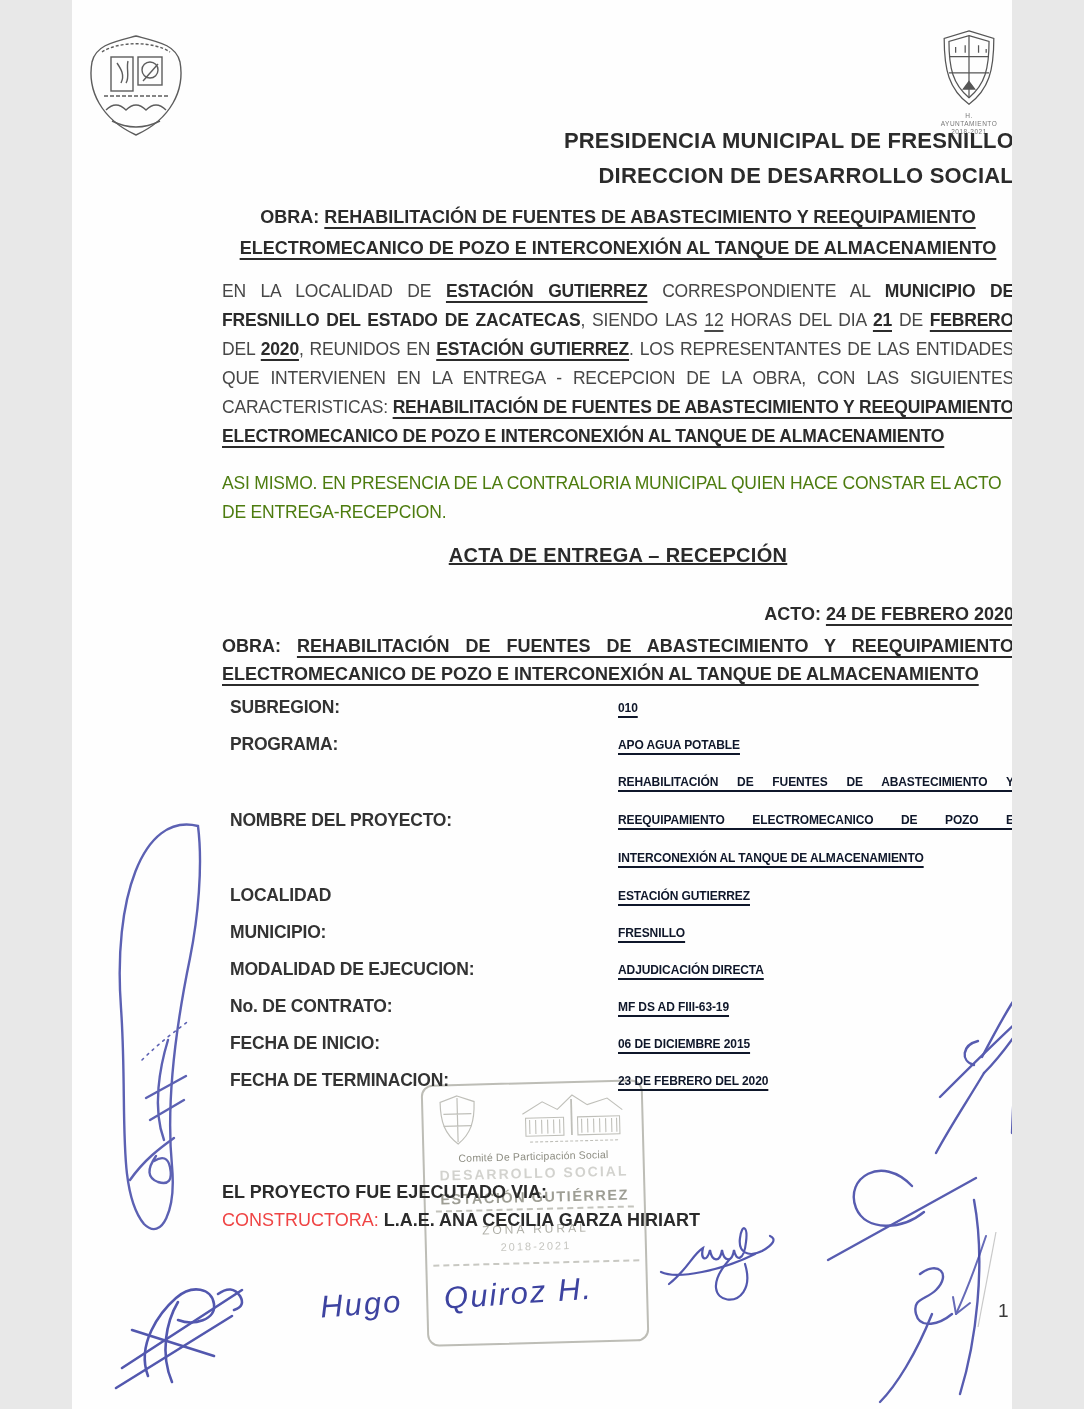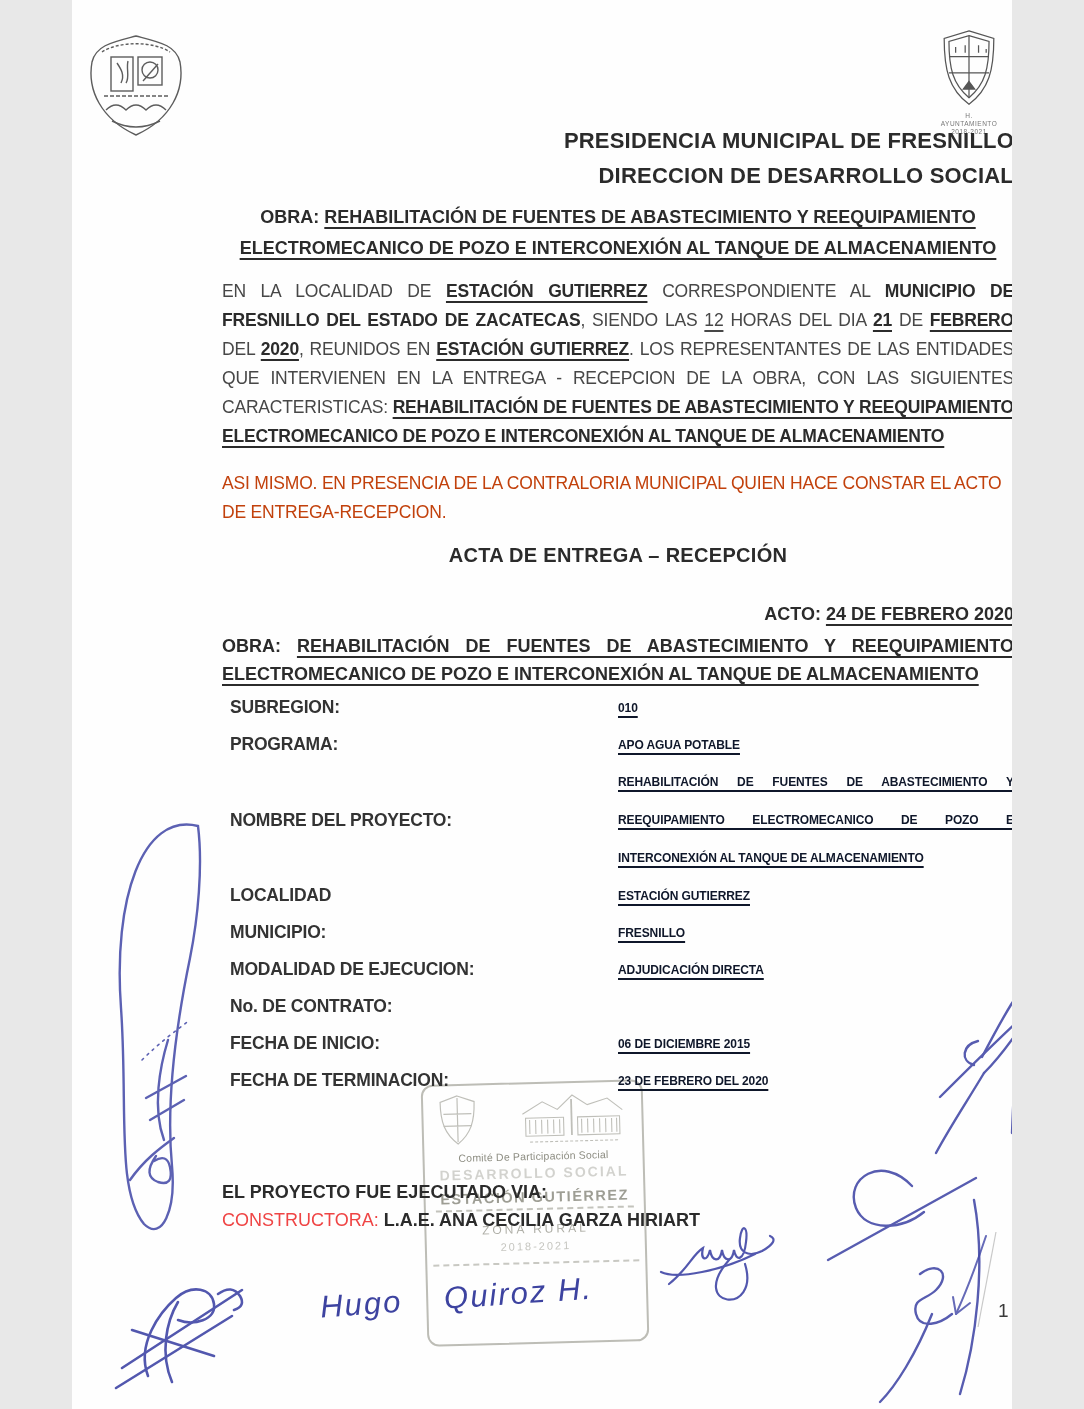--- a/index.html
+++ b/index.html
@@ -17,22 +17,22 @@
   .fresnillo-tag{font-size:6.5px;color:#8a8a80;letter-spacing:.4px;margin-top:1px;}
   
   .doc{position:absolute;left:150px;top:128px;width:792px;}
   .t1,.t2{text-align:right;font-weight:700;font-size:22px;color:#2b2b2b;letter-spacing:.2px;}
   .t2{margin-top:9px;}
   .obra-head{margin-top:13px;text-align:center;font-weight:700;font-size:18px;line-height:31px;color:#2b2b2b;}
   .u-line{text-decoration:underline;text-underline-offset:4px;text-decoration-thickness:1.5px;}
   .intro{margin-top:13px;text-align:justify;font-size:17.5px;line-height:29px;color:#474747;letter-spacing:-.2px;}
   .seg-b,.seg-bu{font-weight:700;color:#2b2b2b;}
   .seg-u,.seg-bu{text-decoration:underline;text-underline-offset:4px;text-decoration-thickness:1.5px;}
-  .asi{margin-top:0;text-align:left;font-size:17.5px;line-height:29px;color:#c2410c;letter-spacing:-.2px;}
-  .acta{text-align:center;font-weight:700;font-size:20px;color:#2b2b2b;margin-top:11px;letter-spacing:.3px;}
+  .asi{margin-top:0;text-align:left;font-size:17.5px;line-height:29px;color:#4d7c0f;letter-spacing:-.2px;}
+  .acta{text-align:center;font-weight:700;font-size:20px;color:#2b2b2b;margin-top:11px;letter-spacing:.3px;text-decoration:underline;}
   .fecha{margin-top:37px;text-align:right;font-size:18px;font-weight:700;color:#2b2b2b;}
   .obra2{margin-top:7px;text-align:justify;font-size:18px;line-height:28px;font-weight:700;color:#2b2b2b;}
   
   .sec-fields{position:absolute;left:158px;top:689px;width:784px;z-index:2;}
   .field-row{display:flex;align-items:center;min-height:37px;}
   .field-label{width:388px;font-weight:700;font-size:17.5px;color:#333;letter-spacing:-.2px;}
   .field-value{flex:1;font-weight:700;font-size:12px;color:#0f172a;text-decoration:underline;
                text-underline-offset:4px;text-decoration-thickness:1.6px;letter-spacing:-.1px;}
   .field-row.multiline .field-value{text-align:justify;line-height:38px;}
   
@@ -145,20 +145,21 @@
       <div class="field-row">
         <div class="field-label">MUNICIPIO:</div>
         <div class="field-value">FRESNILLO</div>
       </div>
       <div class="field-row">
         <div class="field-label">MODALIDAD DE EJECUCION:</div>
         <div class="field-value">ADJUDICACIÓN DIRECTA</div>
       </div>
       <div class="field-row">
         <div class="field-label">No. DE CONTRATO:</div>
+        <div class="field-value">MF DS AD FIII-63-19</div>
       </div>
       <div class="field-row">
         <div class="field-label">FECHA DE INICIO:</div>
         <div class="field-value">06 DE DICIEMBRE 2015</div>
       </div>
       <div class="field-row">
         <div class="field-label">FECHA DE TERMINACION:</div>
         <div class="field-value">23 DE FEBRERO DEL 2020</div>
       </div>
     </div>

